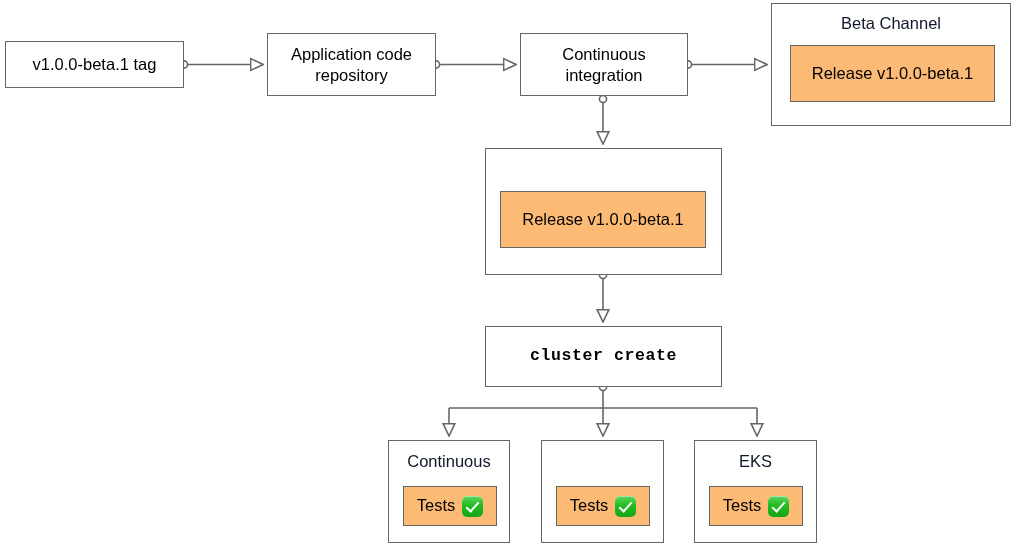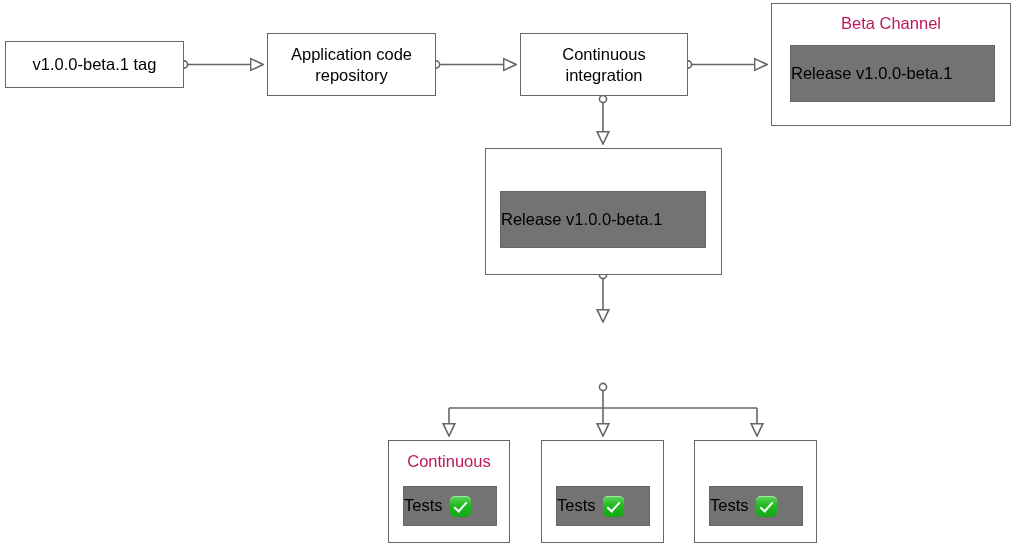--- a/index.html
+++ b/index.html
@@ -51,32 +51,32 @@
     box-sizing: border-box;
     background: #ffffff;
     border: 1.6px solid #666666;
     z-index: 2;
   }
   .container-title {
     position: absolute;
     left: 0;
     right: 0;
     text-align: center;
-    color: #be185d;
+    color: #0f172a;
     font-size: 16.5px;
     line-height: 1.2;
   }
   .inner-node {
     position: absolute;
     box-sizing: border-box;
-    background: #737373;
+    background: #fdba74;
     border: 1.6px solid #666666;
     display: flex;
     align-items: center;
-    justify-content: flex-start;
+    justify-content: center;
     text-align: center;
     color: #000000;
     font-size: 16.5px;
     line-height: 1.2;
   }
   .tests-row {
     display: flex;
     align-items: center;
     justify-content: center;
     gap: 7px;
@@ -163,20 +163,23 @@
       <span>Release v1.0.0-beta.1</span>
     </div>
   </div>
 
   <div class="container-node" style="left:485px; top:148px; width:237px; height:127px;">
     <div class="inner-node" style="left:14px; top:42px; width:206px; height:57px;">
       <span>Release v1.0.0-beta.1</span>
     </div>
   </div>
 
+  <div class="node mono" style="left:485px; top:326px; width:237px; height:61px;">
+    <span>cluster create</span>
+  </div>
 
   <div class="container-node" style="left:388px; top:440px; width:122px; height:103px;">
     <div class="container-title" style="top:11px;">Continuous</div>
     <div class="inner-node" style="left:14px; top:45px; width:94px; height:40px;">
       <span class="tests-row">
         <span>Tests</span>
         <span class="check-badge"></span>
       </span>
     </div>
   </div>
@@ -184,20 +187,21 @@
   <div class="container-node" style="left:541px; top:440px; width:123px; height:103px;">
     <div class="inner-node" style="left:14px; top:45px; width:94px; height:40px;">
       <span class="tests-row">
         <span>Tests</span>
         <span class="check-badge"></span>
       </span>
     </div>
   </div>
 
   <div class="container-node" style="left:694px; top:440px; width:123px; height:103px;">
+    <div class="container-title" style="top:11px;">EKS</div>
     <div class="inner-node" style="left:14px; top:45px; width:94px; height:40px;">
       <span class="tests-row">
         <span>Tests</span>
         <span class="check-badge"></span>
       </span>
     </div>
   </div>
 
 </div>
 

